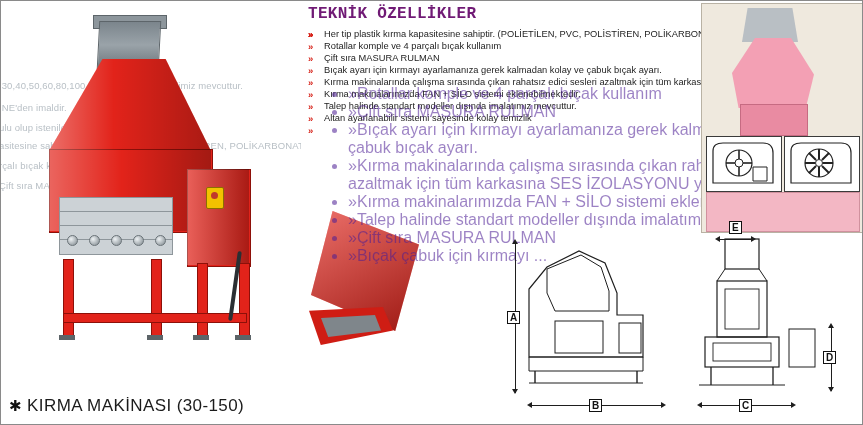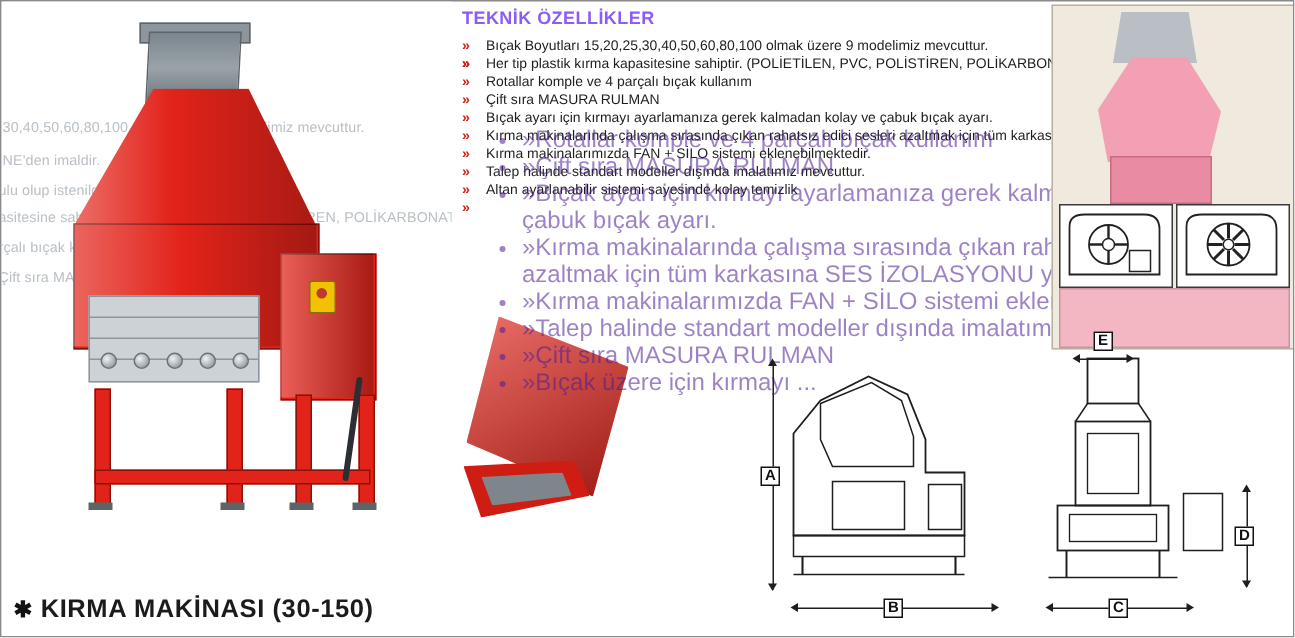--- a/index.html
+++ b/index.html
@@ -191,38 +191,39 @@
     width: 4px; height: 70px;
     background: #2b2f33;
     transform: rotate(8deg);
     border-radius: 2px;
   }
 
   .caption {
     position: absolute;
     left: 8px; bottom: 8px;
     font-size: 17px;
-    font-weight: bold;
+    font-weight: normal;
     color: #1b1b1b;
     letter-spacing: 0.4px;
   }
   .caption .star { color: #111; font-size: 15px; }
 
   
   .spec {
     position: absolute;
     left: 307px; top: 4px;
     width: 520px;
   }
   .spec h1 {
     margin: 0 0 6px 0;
-    font-size: 12px;
+    font-size: 16px;
     font-weight: bold;
-    color: #8b5cf6;
+    color: #701a75;
     letter-spacing: 0.3px;
+    font-family: Liberation Mono, monospace;
   }
   .spec ul { list-style: none; margin: 0; padding: 0; }
   .spec li {
     position: relative;
     padding-left: 16px;
     font-size: 9.3px;
     line-height: 11.4px;
     color: #1d1d1d;
     margin-bottom: 0.6px;
     white-space: nowrap;
@@ -381,21 +382,21 @@
   <div class="chute">
     <div class="chute-body"></div>
     <div class="chute-shade"></div>
     <div class="chute-mouth"></div>
     <div class="chute-inner"></div>
   </div>
 
   <div class="spec">
     <h1>TEKNİK ÖZELLİKLER</h1>
     <ul>
-      <li><span class="bullet">»</span><span>Bıçak Boyutları 15,20,25,30,40,50,60,80,100 olmak üzere 9 modelimiz mevcuttur.</span></li>
+      <li><span class="bullet">»</span></li>
       <li><span class="bullet">»</span></li>
       <li><span class="bullet">»</span></li>
       <li><span class="bullet">»</span><span>Her tip plastik kırma kapasitesine sahiptir. (POLİETİLEN, PVC, POLİSTİREN, POLİKARBONAT, POLYAMİDE)</span></li>
       <li><span class="bullet">»</span><span>Rotallar komple ve 4 parçalı bıçak kullanım</span></li>
       <li><span class="bullet">»</span><span>Çift sıra MASURA RULMAN</span></li>
       <li><span class="bullet">»</span><span>Bıçak ayarı için kırmayı ayarlamanıza gerek kalmadan kolay ve çabuk bıçak ayarı.</span></li>
       <li><span class="bullet">»</span><span>Kırma makinalarında çalışma sırasında çıkan rahatsız edici sesleri azaltmak için tüm karkasına SES İZOLASYONU yapılmaktadır.</span></li>
       <li><span class="bullet">»</span><span>Kırma makinalarımızda FAN + SİLO sistemi eklenebilmektedir.</span></li>
       <li><span class="bullet">»</span><span>Talep halinde standart modeller dışında imalatımız mevcuttur.</span></li>
       <li><span class="bullet">»</span><span>Altan ayarlanabilir sistemi sayesinde kolay temizlik</span></li>
@@ -405,21 +406,21 @@
 
   <div class="spec-ghost">
     <ul>
       <li><span class="bullet">»</span><span>Rotallar komple ve 4 parçalı bıçak kullanım</span></li>
       <li><span class="bullet">»</span><span>Çift sıra MASURA RULMAN</span></li>
       <li><span class="bullet">»</span><span>Bıçak ayarı için kırmayı ayarlamanıza gerek kalmadan kolay ve çabuk bıçak ayarı.</span></li>
       <li><span class="bullet">»</span><span>Kırma makinalarında çalışma sırasında çıkan rahatsız edici sesleri azaltmak için tüm karkasına SES İZOLASYONU yapılmaktadır.</span></li>
       <li><span class="bullet">»</span><span>Kırma makinalarımızda FAN + SİLO sistemi eklenebilmektedir.</span></li>
       <li><span class="bullet">»</span><span>Talep halinde standart modeller dışında imalatımız mevcuttur.</span></li>
       <li><span class="bullet">»</span><span>Çift sıra MASURA RULMAN</span></li>
-      <li><span class="bullet">»</span><span>Bıçak üzere için kırmayı ...</span></li>
+      <li><span class="bullet">»</span><span>Bıçak çabuk için kırmayı ...</span></li>
     </ul>
   </div>
 
   <div class="photo-right">
     <div class="pink-machine">
       <div class="pm-hopper"></div>
       <div class="pm-body"></div>
       <div class="pm-base"></div>
     </div>
 

